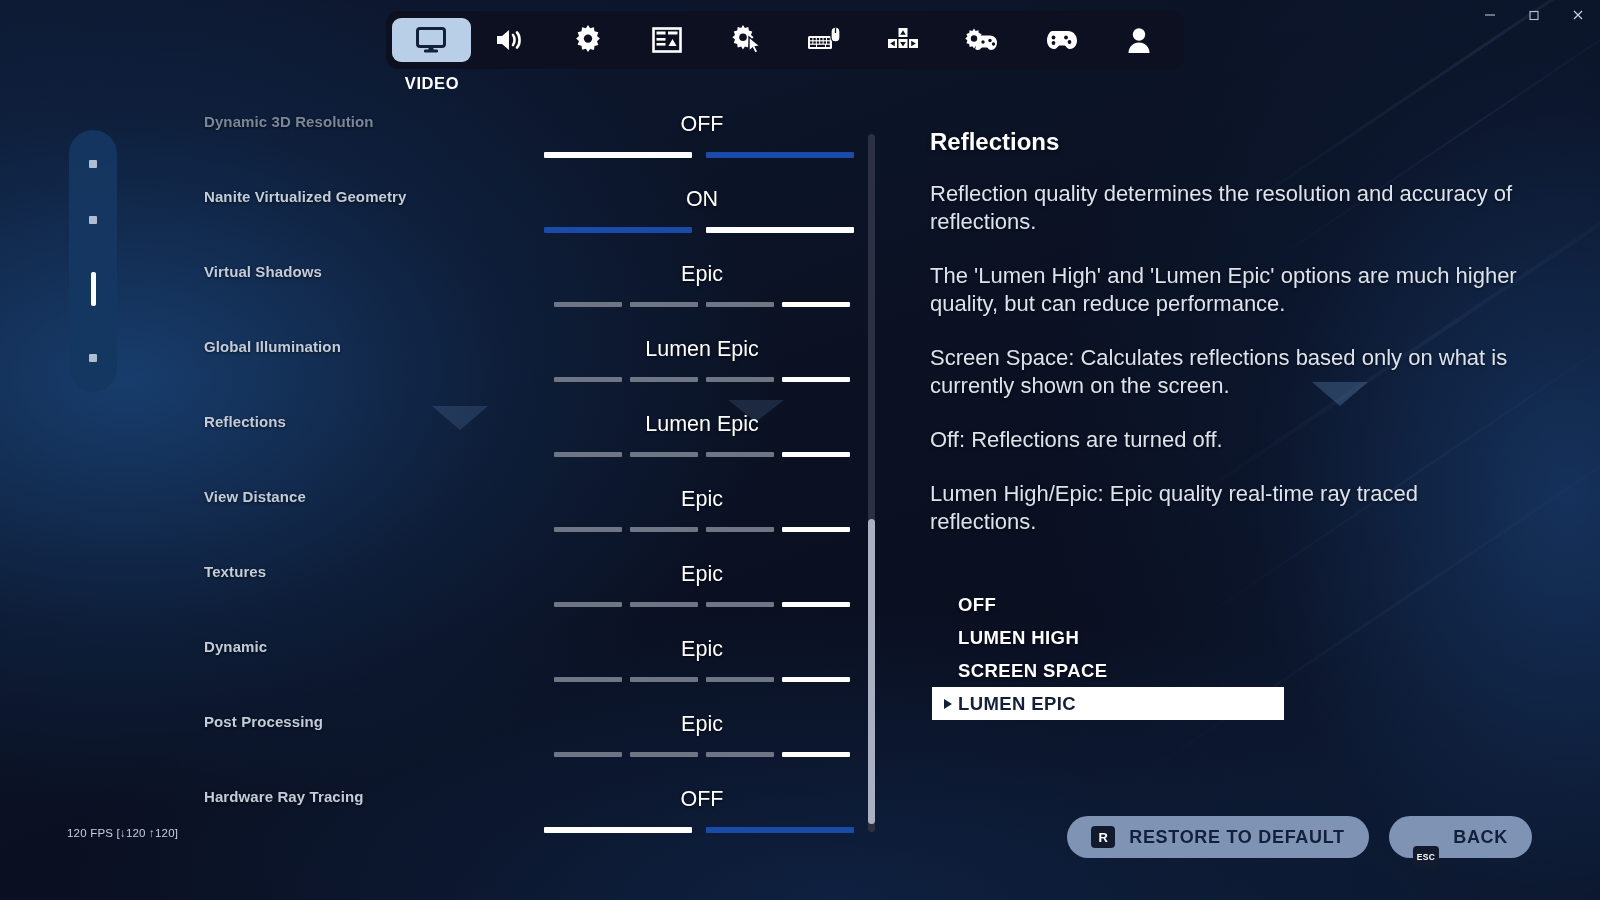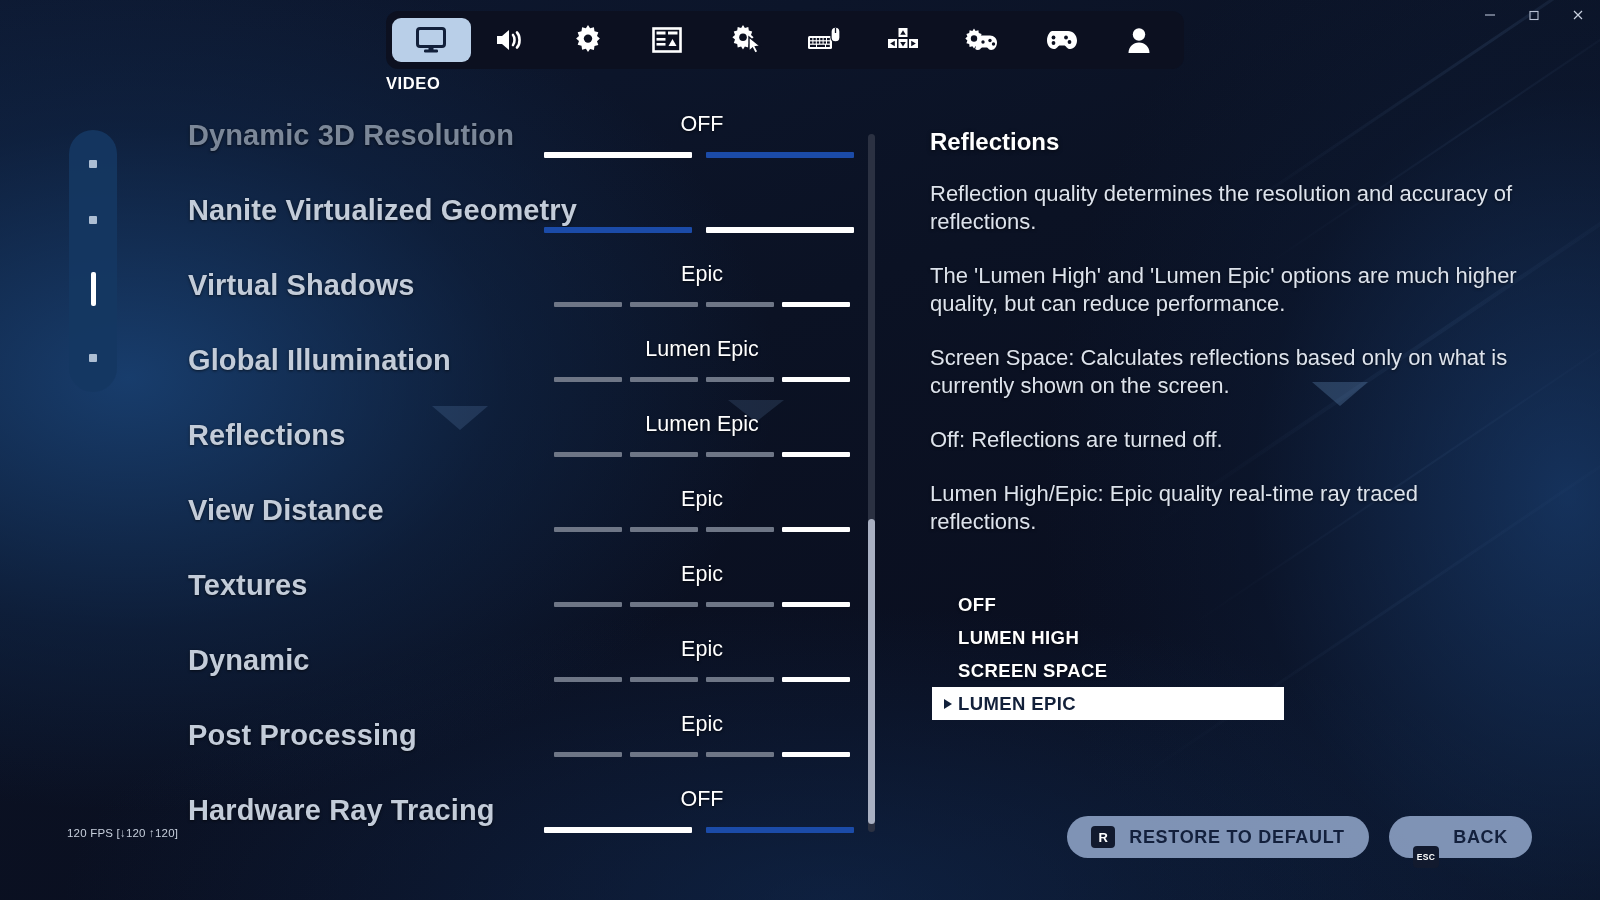--- a/index.html
+++ b/index.html
@@ -39,38 +39,37 @@
   
   #tabbar{
     position:absolute; left:386px; top:11px; width:798px; height:58px;
     background:#0c1020; border-radius:12px; display:flex; align-items:center;
     padding:0 6px; z-index:30;
   }
   .tab{ flex:1; height:44px; display:flex; align-items:center; justify-content:center;
      border-radius:9px; color:#fff; }
   .tab.active{ background:#b9cfe8; color:#12203a; }
   .tab svg{ display:block; }
-  #videolabel{ position:absolute; left:386px; top:74px; width:92px; 
+  #videolabel{ position:absolute; left:386px; top:74px; width:92px; text-align:center;
      color:#fff; font-weight:bold; font-size:16.5px; letter-spacing:.6px; z-index:30;}
 
   
   #pillnav{ position:absolute; left:69px; top:130px; width:48px; height:262px;
      background:rgba(21,55,98,.92); border-radius:24px; z-index:20;
      display:flex; flex-direction:column; align-items:center; justify-content:center; gap:0;}
   #pillnav .dot{ width:8px;height:8px;background:#c8d6e8;border-radius:1px; margin:24px 0; opacity:.85;}
   #pillnav .dot.active{ width:5px; height:34px; background:#ffffff; border-radius:2px; opacity:1;}
 
   
   #settings{ position:absolute; left:182px; top:100px; width:672px; height:740px; z-index:15;}
   .row{ position:relative; height:75px; }
   .row .label{
-    position:absolute; left:6px; top:13px;
-    color:#c3ccd9; font-size:29px; font-weight:bold; letter-spacing:.1px;
+    position:absolute; left:22px; top:13px;
+    color:#c3ccd9; font-size:15px; font-weight:bold; letter-spacing:.1px;
     text-shadow:0 1px 3px rgba(0,0,0,.6);
-    margin-top:6px;
   }
   .row.disabled .label{ color:#7b8798; }
   .row .value{
     position:absolute; left:380px; width:280px; top:12px; text-align:center;
     color:#ffffff; font-size:21.5px; font-weight:normal;
     text-shadow:0 1px 3px rgba(0,0,0,.7);
   }
   .row.disabled .value{ color:#ffffff; }
   .segs{ position:absolute; top:52px; left:372px; width:296px; display:flex; gap:8px;}
   .segs .seg{ flex:1; height:5px; background:#6e7686; border-radius:1px;}
@@ -283,20 +282,21 @@
       <div class="row disabled">
         <div class="label">Dynamic 3D Resolution</div>
         <div class="value">OFF</div>
         <div class="segs two">
           <div class="seg on"></div>
           <div class="seg blue"></div>
         </div>
       </div>
       <div class="row">
         <div class="label">Nanite Virtualized Geometry</div>
+        <div class="value">ON</div>
         <div class="segs two">
           <div class="seg blue"></div>
           <div class="seg on"></div>
         </div>
       </div>
       <div class="row">
         <div class="label">Virtual Shadows</div>
         <div class="value">Epic</div>
         <div class="segs">
           <div class="seg"></div>

